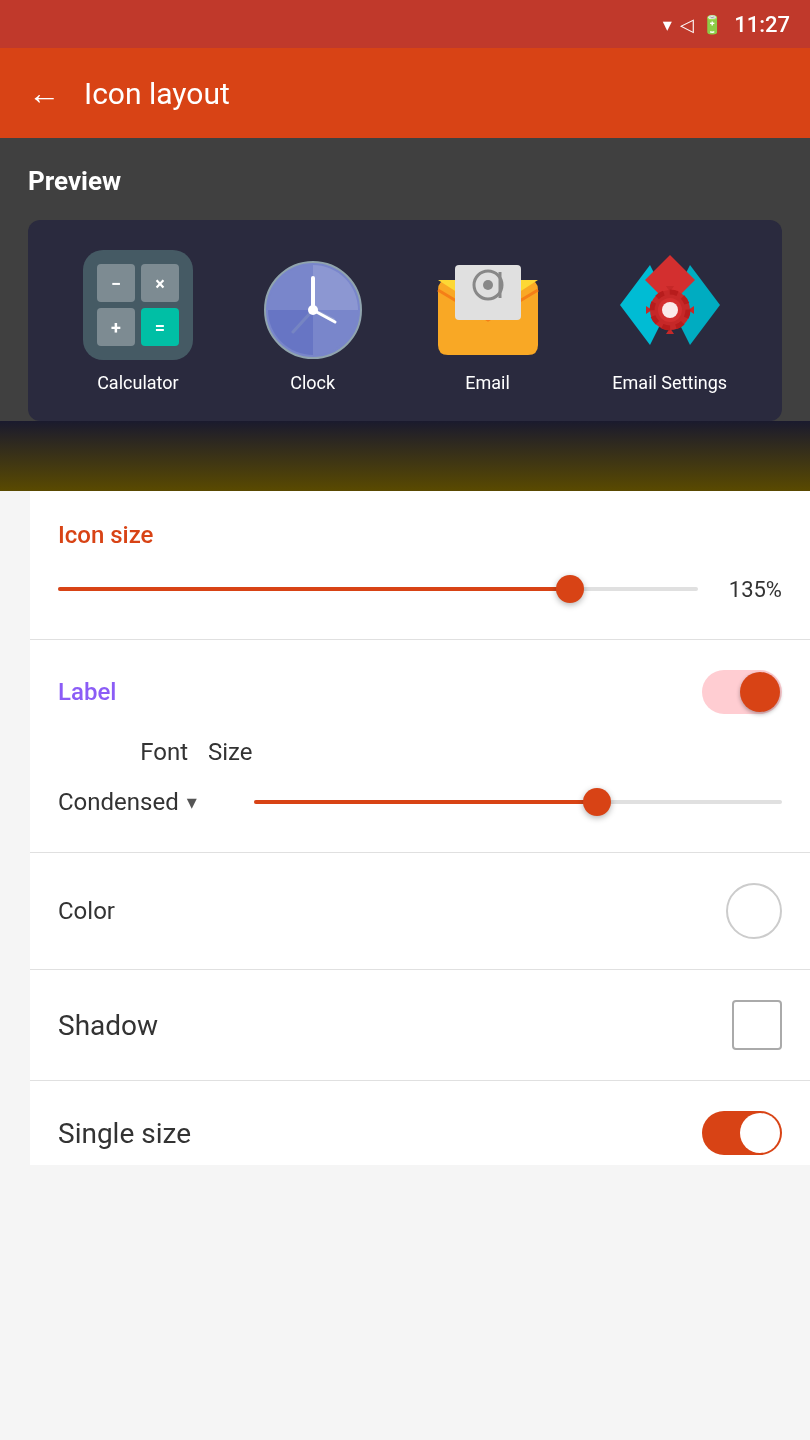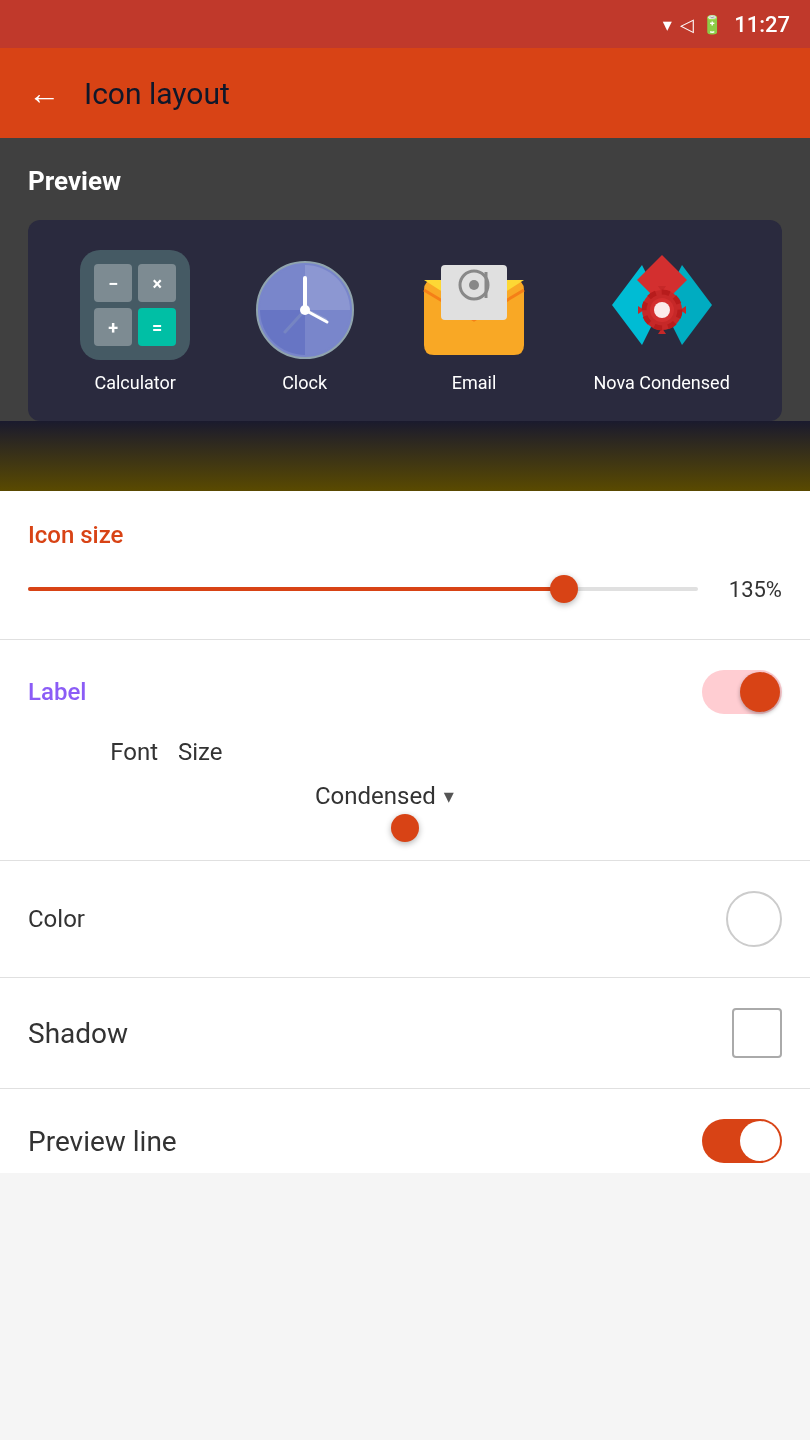--- a/index.html
+++ b/index.html
@@ -43,21 +43,21 @@
       align-items: center;
       padding: 0 28px;
       gap: 24px;
     }
     .back-icon {
       color: white;
       font-size: 32px;
       cursor: pointer;
     }
     .app-bar-title {
-      color: #0f172a;
+      color: #ffffff;
       font-size: 30px;
       font-weight: 400;
       text-align: center;
     }
 
     
     .preview-section {
       background: #404040;
       padding: 28px 28px 0 28px;
     }
@@ -130,20 +130,21 @@
     
     .preview-bottom {
       height: 70px;
       background: linear-gradient(180deg, #1a1a2e 0%, #5a4a00 100%);
     }
 
     
     .settings-section {
       background: white;
       padding: 0;
+      margin-left: 30px;
     }
 
     .setting-group {
       padding: 30px 28px;
       border-bottom: 1px solid #e0e0e0;
     }
 
     .setting-title {
       color: #d84315;
       font-size: 24px;
@@ -247,21 +248,20 @@
       color: #333;
       flex: 1;
     }
 
     
     .condensed-row {
       display: flex;
       align-items: center;
       gap: 16px;
       margin-top: 16px;
-      flex-direction: column;
     }
     .condensed-btn {
       display: flex;
       align-items: center;
       gap: 8px;
       min-width: 180px;
     }
     .condensed-text {
       font-size: 24px;
       color: #333;
@@ -422,21 +422,21 @@
 
         <polygon points="55,5 80,30 55,55 30,30" fill="#D32F2F"></polygon>
 
         <circle cx="55" cy="60" r="20" fill="#c62828"></circle>
         <circle cx="55" cy="60" r="12" fill="#D32F2F"></circle>
         <path d="M55 42 l4 -6 l-8 0 Z M55 78 l4 6 l-8 0 Z M37 60 l-6 4 l0 -8 Z M73 60 l6 4 l0 -8 Z" fill="#c62828"></path>
 
         <circle cx="55" cy="60" r="18" fill="none" stroke="#b71c1c" stroke-width="5" stroke-dasharray="8 6"></circle>
         <circle cx="55" cy="60" r="8" fill="white" opacity="0.9"></circle>
       </svg>
-      <span class="app-icon-label">Nova Condensed</span>
+      <span class="app-icon-label">Email Settings</span>
     </div>
   </div>
 </div>
 
 <div class="preview-bottom"></div>
 
 <div class="settings-section">
 
   <div class="setting-group">
     <div class="setting-title">Icon size</div>
@@ -482,19 +482,19 @@
     <span class="color-label">Color</span>
     <div class="color-circle"></div>
   </div>
 
   <div class="shadow-row">
     <span class="shadow-label">Shadow</span>
     <div class="shadow-checkbox"></div>
   </div>
 
   <div class="single-line-row">
-    <span class="single-line-label">Preview line</span>
+    <span class="single-line-label">Single size</span>
     <div class="single-line-toggle">
       <div class="single-line-knob"></div>
     </div>
   </div>
 
 </div>
 
 </body></html>

